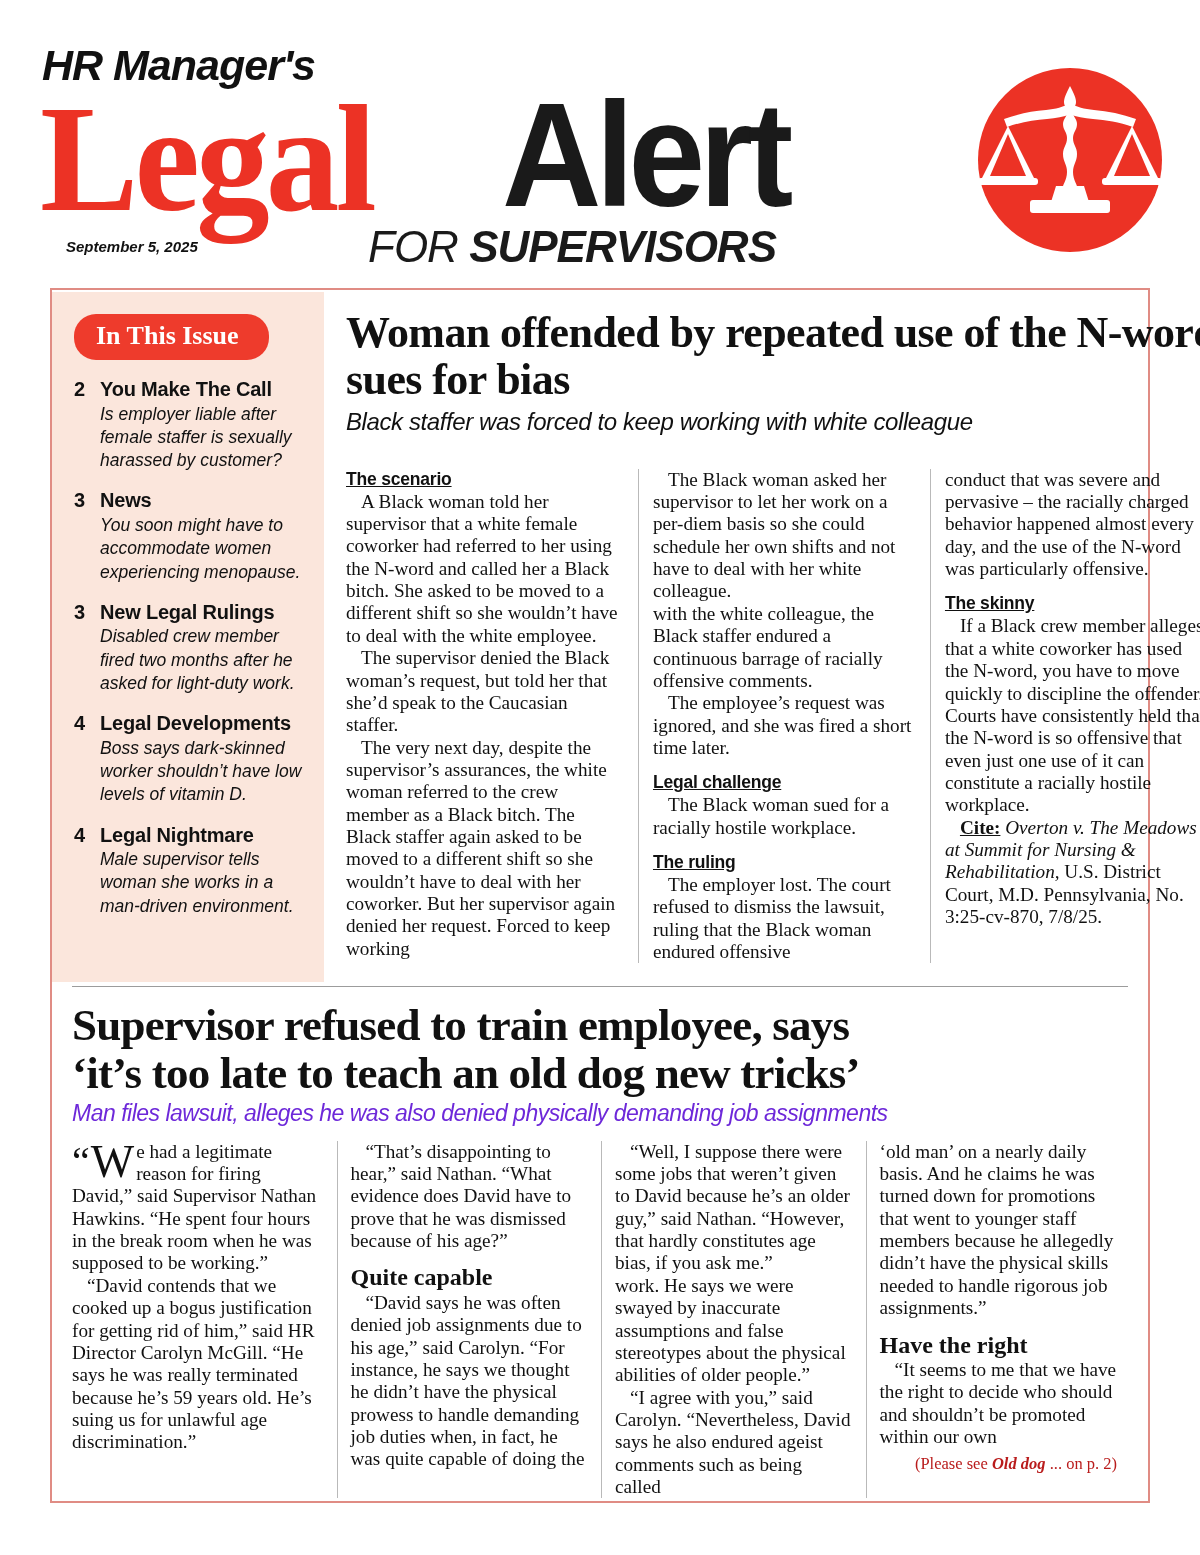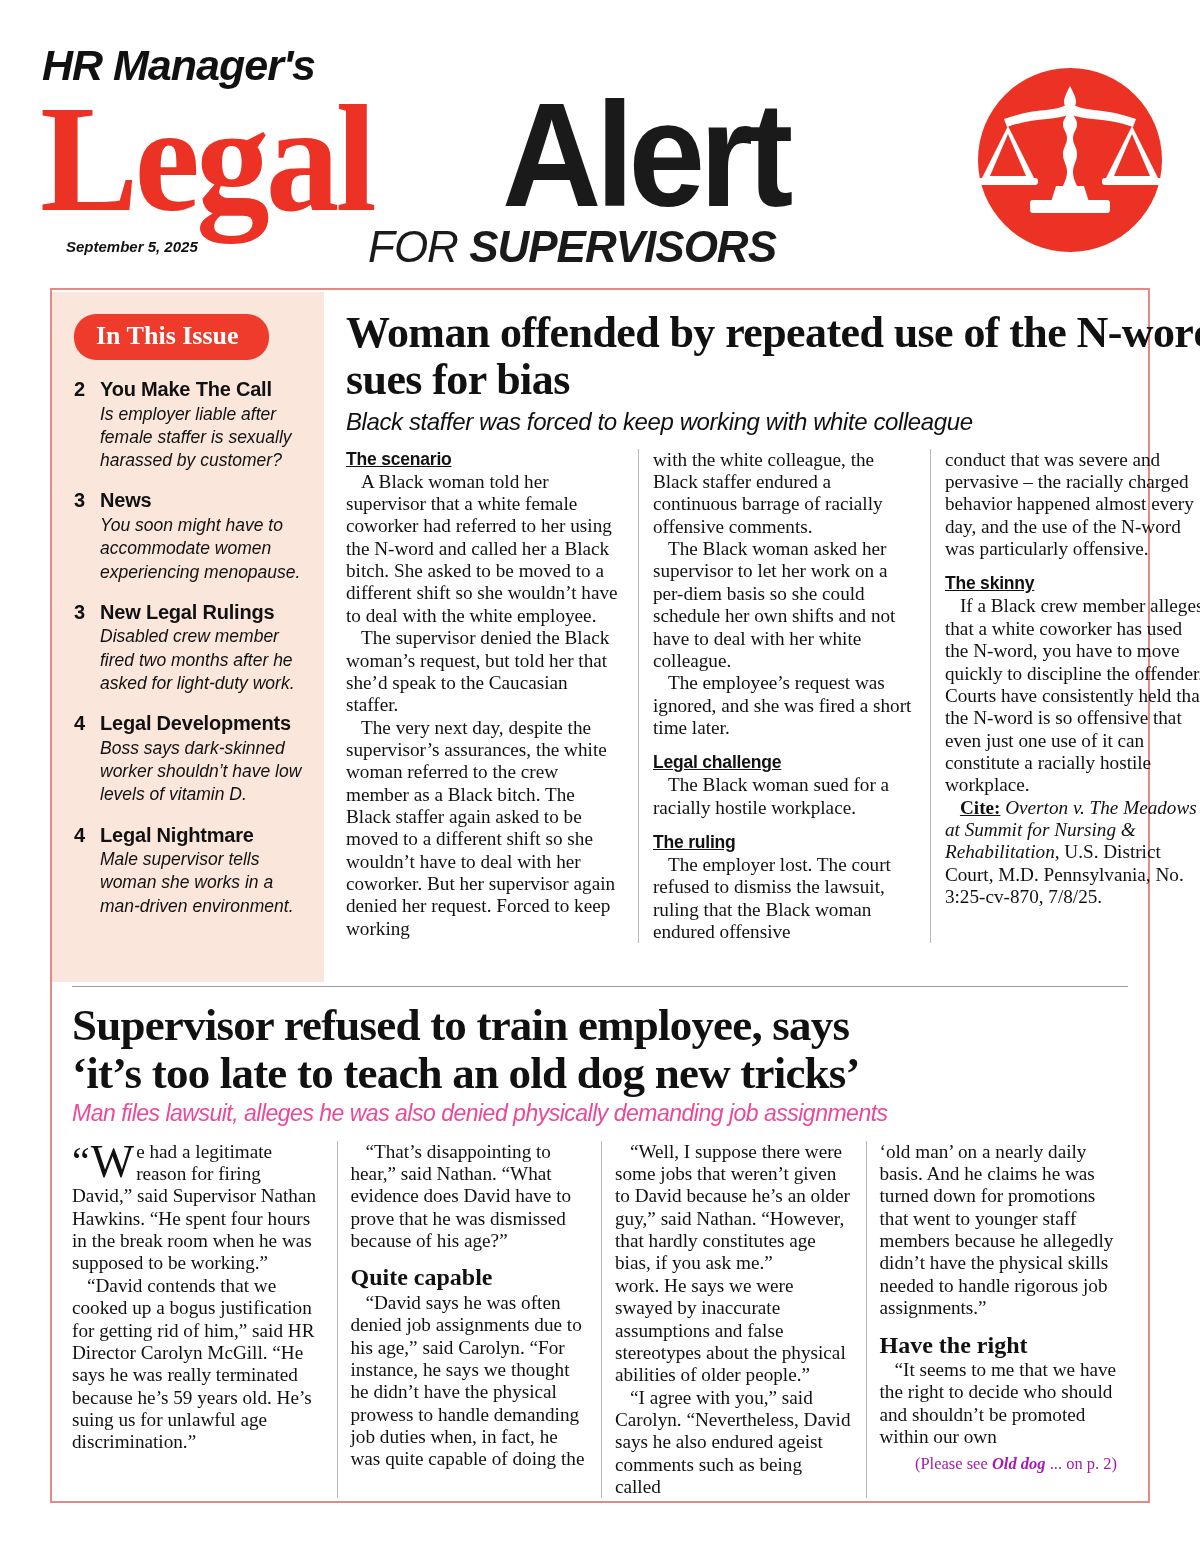--- a/index.html
+++ b/index.html
@@ -205,20 +205,21 @@
     margin-bottom: 13px;
   }
   .lead-cols {
     display: flex;
     column-gap: 0;
   }
   .lead-col {
     width: 33.33%;
     box-sizing: border-box;
     padding-right: 14px;
+    margin-top: 20px;
   }
   .lead-col + .lead-col {
     border-left: 1px solid #b9b9b9;
     padding-left: 14px;
   }
   .sub-head {
     font-family: "Liberation Sans", "DejaVu Sans", sans-serif;
     font-weight: bold;
     font-size: 17.5px;
     text-decoration: underline;
@@ -266,21 +267,21 @@
     letter-spacing: -0.8px;
     color: #111;
     margin: 0 0 4px 0;
   }
   .s2-deck {
     font-family: "Liberation Sans", "DejaVu Sans", sans-serif;
     font-style: italic;
     font-size: 23px;
     line-height: 1.1;
     letter-spacing: -0.5px;
-    color: #ec4899;
+    color: #6d28d9;
     margin-bottom: 14px;
   }
   .s2-cols {
     display: flex;
   }
   .s2-col {
     width: 25%;
     box-sizing: border-box;
     padding-right: 13px;
   }
@@ -316,21 +317,21 @@
     font-size: 24px;
     line-height: 1.1;
     color: #111;
     margin: 12px 0 1px 0;
   }
   .jump-line {
     font-family: "Liberation Serif", "DejaVu Serif", serif;
     font-size: 16.5px;
     text-align: right;
     margin-top: 6px;
-    color: #a21caf;
+    color: #b91c1c;
   }
   .jump-line b { font-style: italic; }
 </style>
 </head>
 <body>
 
 <div class="masthead">
   <div class="mast-left">
     <div class="mast-hr">HR Manager's</div>
     <div class="mast-main">
@@ -427,22 +428,22 @@
 
     <div class="lead-cols">
       <div class="lead-col">
         <div class="sub-head">The scenario</div>
         <p class="body">A Black woman told her supervisor that a white female coworker had referred to her using the N-word and called her a Black bitch. She asked to be moved to a different shift so she wouldn’t have to deal with the white employee.</p>
         <p class="body">The supervisor denied the Black woman’s request, but told her that she’d speak to the Caucasian staffer.</p>
         <p class="body">The very next day, despite the supervisor’s assurances, the white woman referred to the crew member as a Black bitch. The Black staffer again asked to be moved to a different shift so she wouldn’t have to deal with her coworker. But her supervisor again denied her request. Forced to keep working</p>
       </div>
 
       <div class="lead-col">
+        <p class="body">The Black woman asked her supervisor to let her work on a per-diem basis so she could schedule her own shifts and not have to deal with her white colleague.</p>
         <p class="body noindent">with the white colleague, the Black staffer endured a continuous barrage of racially offensive comments.</p>
-        <p class="body">The Black woman asked her supervisor to let her work on a per-diem basis so she could schedule her own shifts and not have to deal with her white colleague.</p>
         <p class="body">The employee’s request was ignored, and she was fired a short time later.</p>
         <div class="sub-head spaced">Legal challenge</div>
         <p class="body">The Black woman sued for a racially hostile workplace.</p>
         <div class="sub-head spaced">The ruling</div>
         <p class="body">The employer lost. The court refused to dismiss the lawsuit, ruling that the Black woman endured offensive</p>
       </div>
 
       <div class="lead-col">
         <p class="body noindent">conduct that was severe and pervasive – the racially charged behavior happened almost every day, and the use of the N-word was particularly offensive.</p>
         <div class="sub-head spaced">The skinny</div>

